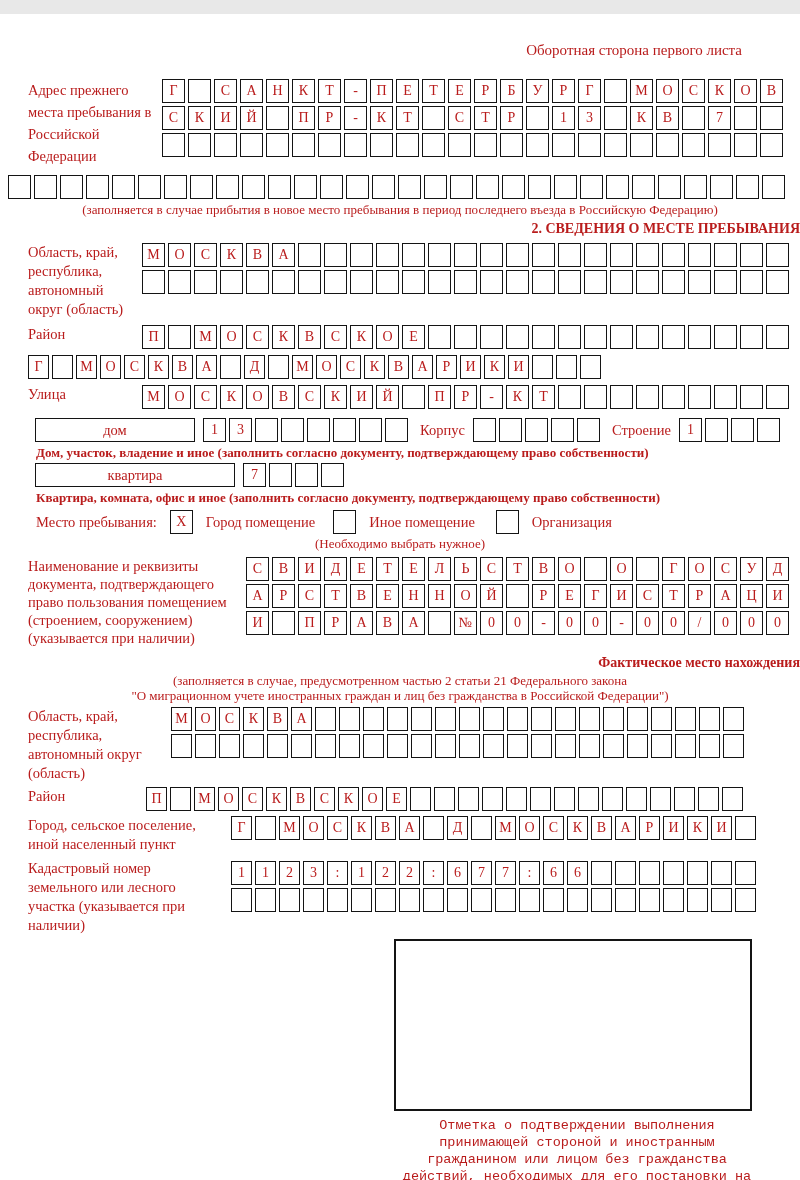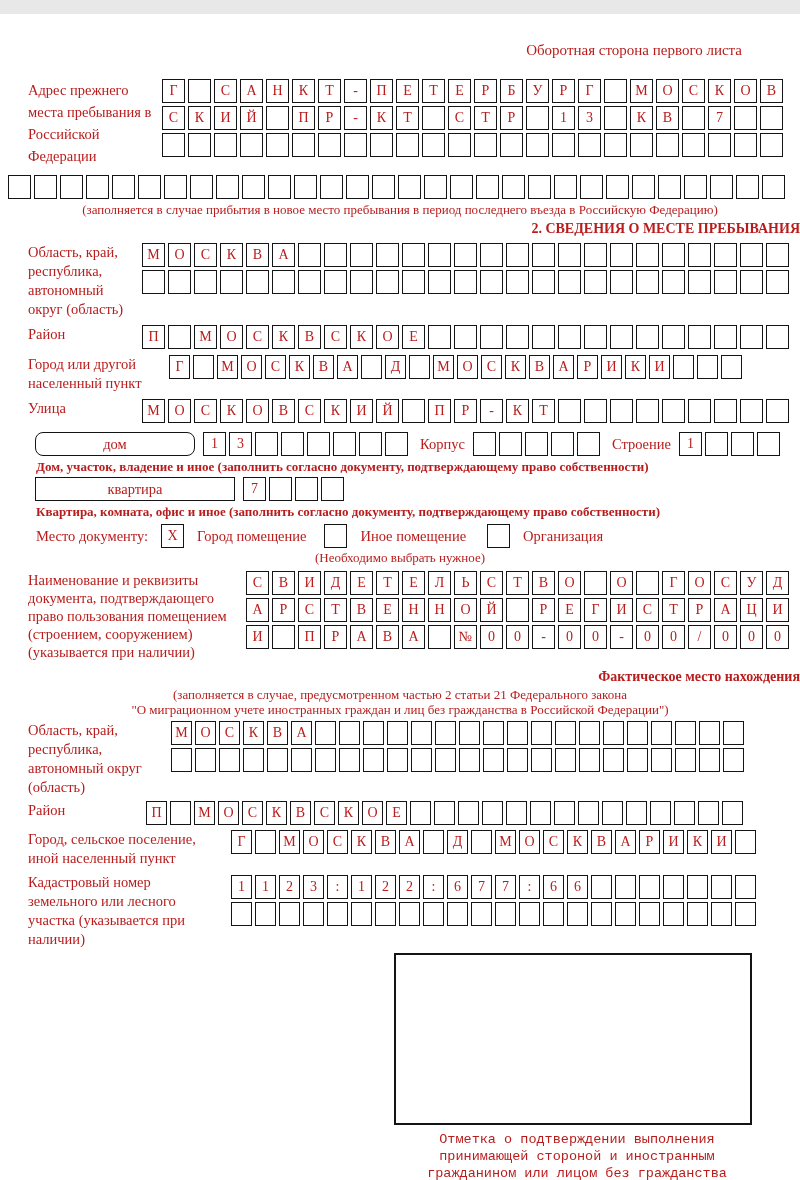--- a/index.html
+++ b/index.html
@@ -258,21 +258,20 @@
         <div class="cell"></div>
         <div class="cell"></div>
         <div class="cell"></div>
         <div class="cell"></div>
         <div class="cell"></div>
         <div class="cell"></div>
       </div>
   </div>
 
   <div class="frow mt6">
-    <div class="lbl w-gorod2">Город или другой населенный пункт</div>
     <div class="cells sm">
         <div class="cell">Г</div>
         <div class="cell"></div>
         <div class="cell">М</div>
         <div class="cell">О</div>
         <div class="cell">С</div>
         <div class="cell">К</div>
         <div class="cell">В</div>
         <div class="cell">А</div>
         <div class="cell"></div>
@@ -319,21 +318,21 @@
         <div class="cell"></div>
         <div class="cell"></div>
         <div class="cell"></div>
         <div class="cell"></div>
         <div class="cell"></div>
         <div class="cell"></div>
       </div>
   </div>
 
   <div class="frow mt9" style="margin-left:35px;align-items:center;">
-    <div class="bigbox" style="width:160px;border-radius:8px;">дом</div>
+    <div class="bigbox" style="width:160px;">дом</div>
     <div class="cells" style="margin-left:8px;">
         <div class="cell">1</div>
         <div class="cell">3</div>
         <div class="cell"></div>
         <div class="cell"></div>
         <div class="cell"></div>
         <div class="cell"></div>
         <div class="cell"></div>
         <div class="cell"></div>
       </div>
@@ -360,21 +359,21 @@
     <div class="cells" style="margin-left:8px;">
         <div class="cell">7</div>
         <div class="cell"></div>
         <div class="cell"></div>
         <div class="cell"></div>
       </div>
   </div>
   <div class="caption mt3">Квартира, комната, офис и иное (заполнить согласно документу, подтверждающему право собственности)</div>
 
   <div class="mesto mt5">
-    <span>Место документу:</span>
+    <span>Место пребывания:</span>
     <span class="chk">X</span>
     <span>Город помещение</span>
     <span class="chk" style="margin-left:5px;"></span>
     <span>Иное помещение</span>
     <span class="chk" style="margin-left:8px;"></span>
     <span>Организация</span>
   </div>
   <div class="note" style="margin-top:2px;">(Необходимо выбрать нужное)</div>
 
   <div class="frow mt6">

